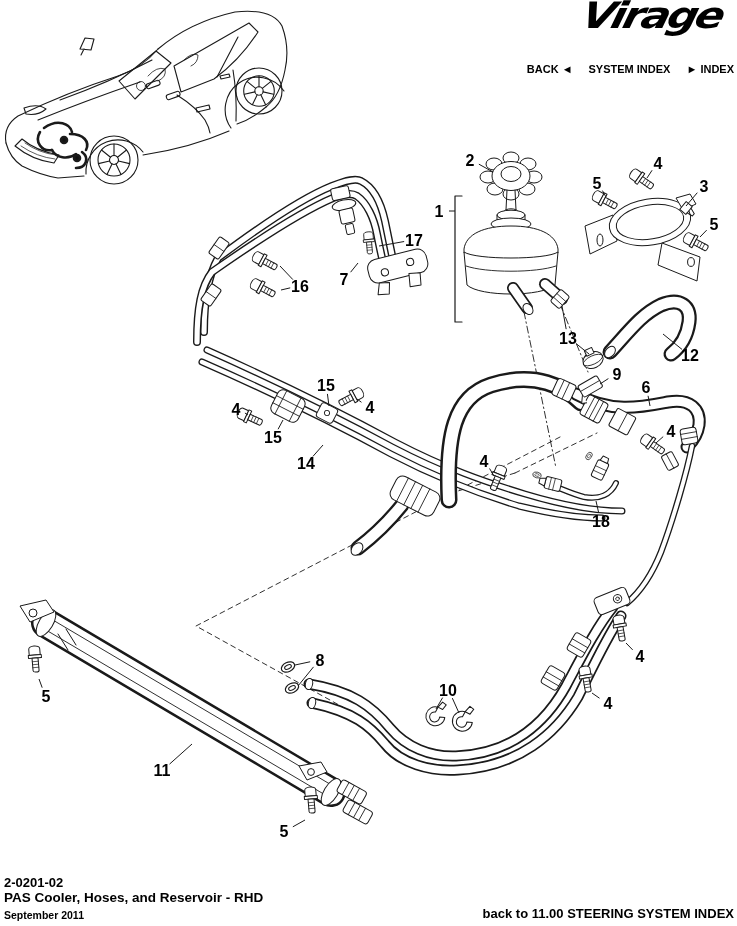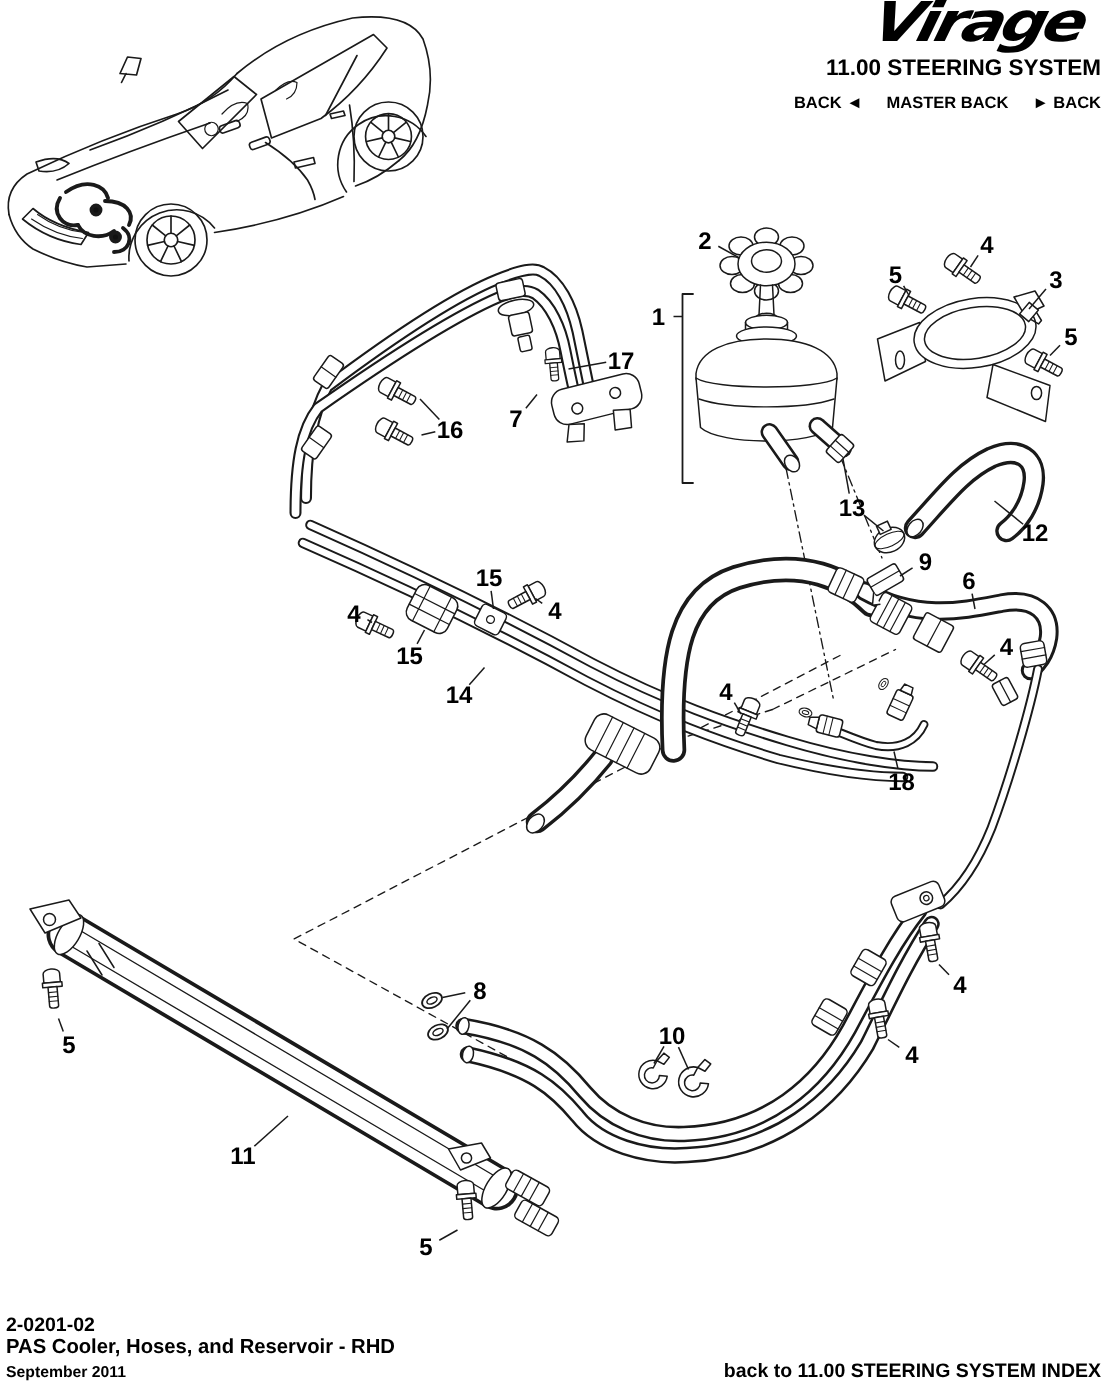--- a/index.html
+++ b/index.html
@@ -24,25 +24,24 @@
   .hb{stroke:#1a1a1a;fill:none;stroke-linecap:round;}
   .hw{stroke:#fff;fill:none;stroke-linecap:round;}
   .wf{fill:#fff;stroke:#1a1a1a;stroke-linejoin:round;}
 </style>
 </head>
 <body>
 
 <div class="page">
 
   <div class="hdr-logo">Virage</div>
-  <div class="hdr-title">11.00 STEERING SYSTEM</div>
   <div class="hdr-nav">
     <a>BACK ◄</a>
-    <a>MASTER BACK</a>
-    <a>► BACK</a>
+    <a>SYSTEM INDEX</a>
+    <a>► INDEX</a>
   </div>
 
   <svg class="artwork" width="737" height="926" viewBox="0 0 737 926">
     <defs>
       <g id="bolt">
         <path class="wf" d="M-9,-5.5 h6 v11 h-6 a3,5.5 0 0 1 0,-11 z"></path>
         <path class="wf" d="M-3,-6.5 h3 v13 h-3 z"></path>
         <path class="wf" d="M0,-3 h12.5 a1.6,3 0 0 1 0,6 h-12.5 z"></path>
         <path class="k" stroke-width=".7" d="M3.5,-3 v6 M6.5,-3 v6 M9.5,-3 v6"></path>
       </g>

